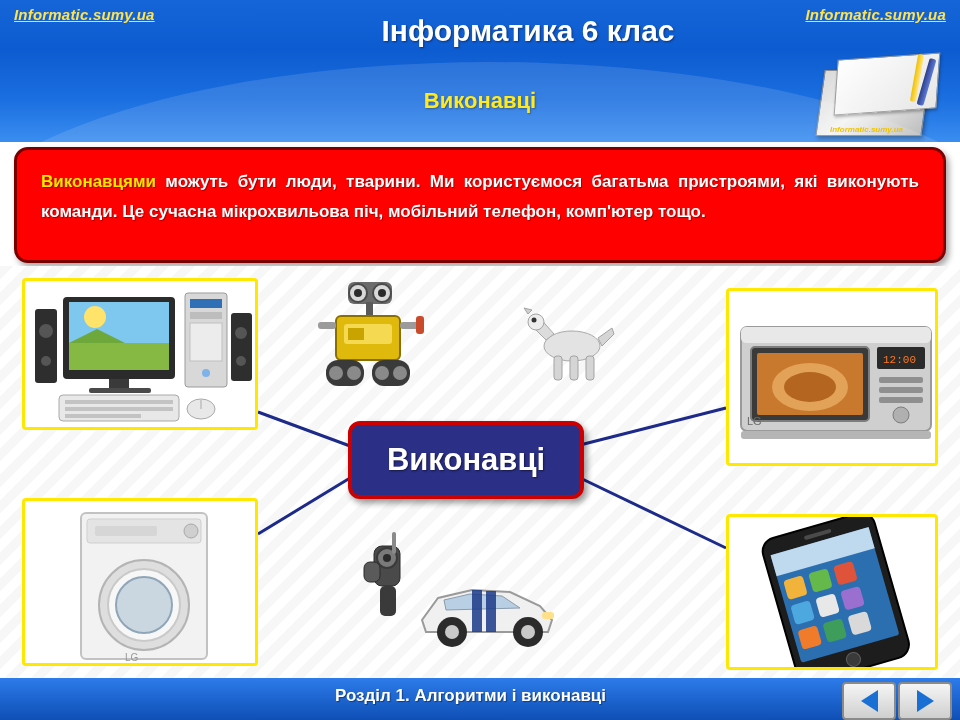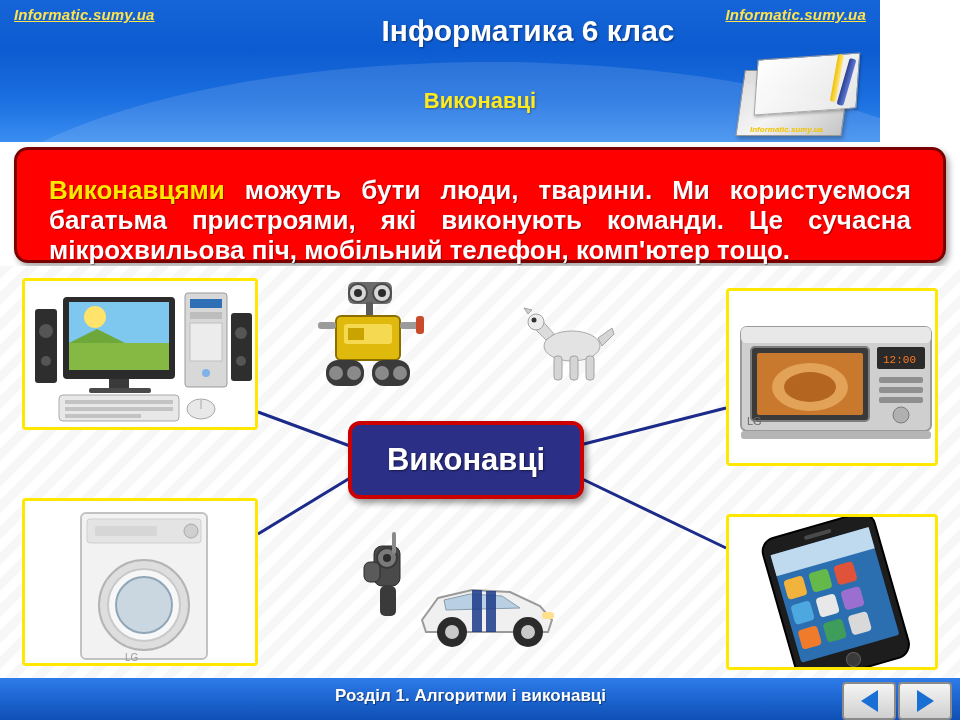--- a/index.html
+++ b/index.html
@@ -12,21 +12,21 @@
     font-family: "Liberation Sans", sans-serif;
     background: #ffffff;
     overflow: hidden;
     position: relative;
   }
 
   
   .header {
     position: absolute;
     left: 0; top: 0;
-    width: 880px; height: 142px;
+    width: 960px; height: 142px;
     background: linear-gradient(to bottom, #1565d8 0%, #0d5bd0 35%, #1b6fe0 70%, #3a8df0 100%);
     overflow: hidden;
   }
   .header::after {
     content: "";
     position: absolute;
     left: -60px; bottom: -110px;
     width: 1100px; height: 190px;
     background: #ffffff;
     border-radius: 50% 50% 0 0 / 100% 100% 0 0;
@@ -125,22 +125,22 @@
     left: 14px; top: 147px;
     width: 932px; height: 116px;
     background: #ff0000;
     border: 3px solid #7a0000;
     border-radius: 14px;
     box-shadow: 3px 4px 6px rgba(0,0,0,0.35);
     box-sizing: border-box;
     padding: 9px 16px 0 16px;
   }
   .callout p {
-    margin: 16px;
-    font-size: 26px;
+    margin: 8px;
+    font-size: 17px;
     font-weight: bold;
     color: #ffffff;
     line-height: 30px;
     text-align: justify;
     text-align-last: left;
     text-shadow: 1px 1px 1px rgba(0,0,0,0.35);
   }
   .callout .hl {
     color: #ffe800;
   }

